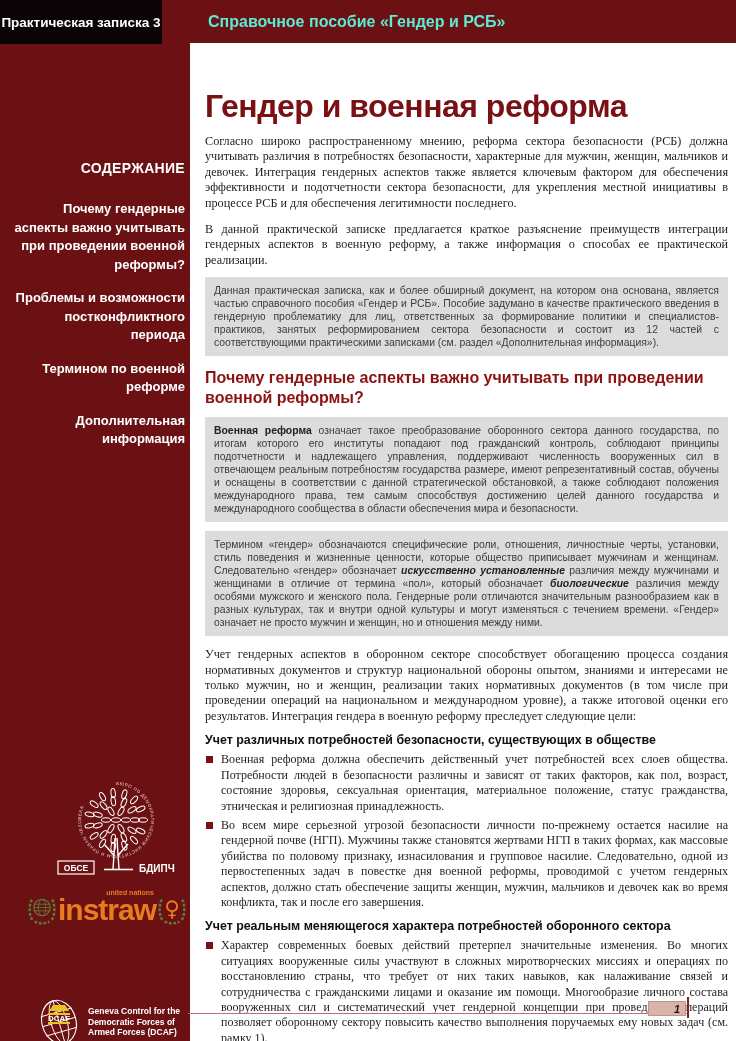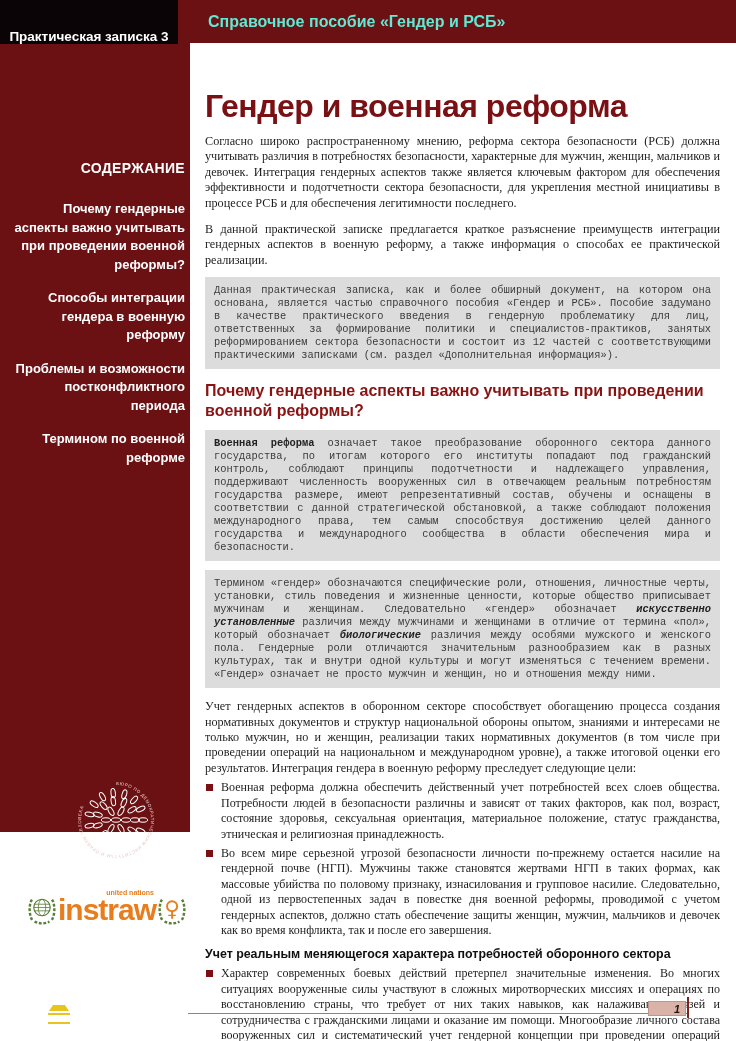--- a/index.html
+++ b/index.html
@@ -3,52 +3,52 @@
 <meta charset="utf-8">
 <style>
   html,body{margin:0;padding:0;}
   .page{position:relative;width:736px;height:1041px;background:#fff;overflow:hidden;
         font-family:"Liberation Serif",serif;}
 
   
   .band{position:absolute;left:190px;top:0;width:546px;height:43px;background:#6b1113;
         display:flex;align-items:center;box-sizing:border-box;padding-left:18px;}
   .band-title{color:#5eead4;font-family:"Liberation Sans",sans-serif;font-weight:bold;font-size:16px;}
-  .note-badge{position:absolute;left:0;top:0;width:178px;height:44px;background:#0b0406;
-        display:flex;align-items:flex-end;justify-content:center;z-index:3;}
+  .note-badge{position:absolute;left:0;top:0;width:162px;height:44px;background:#0b0406;
+        display:flex;align-items:center;justify-content:center;z-index:3;}
   .note-badge span{color:#fff;font-family:"Liberation Sans",sans-serif;font-weight:bold;font-size:13.5px;}
 
   
-  .sidebar{position:absolute;left:0;top:0;width:190px;height:832px;background:#6b1113;}
+  .sidebar{position:absolute;left:0;top:0;width:190px;height:1041px;background:#6b1113;}
   .toc{position:absolute;top:160px;left:0;width:190px;box-sizing:border-box;
        padding:0 5px 0 14px;text-align:right;color:#fff;
        font-family:"Liberation Sans",sans-serif;font-weight:bold;}
   .toc-title{font-size:14px;letter-spacing:.3px;margin:0 0 24px 0;}
   .toc-item{font-size:13px;line-height:18.5px;margin-bottom:15px;cursor:pointer;}
 
   
   .logo-odihr{position:absolute;left:54px;top:776px;}
   .logo-instraw{position:absolute;left:28px;top:886px;width:158px;height:48px;display:flex;align-items:center;}
   .instraw-word{position:relative;margin:0 2px;}
   .instraw-word .name{color:#e87d1e;font-family:Liberation Sans, sans-serif;font-weight:bold;
                       font-size:30px;letter-spacing:-1px;line-height:26px;}
   .instraw-word .untag{position:absolute;top:-8px;right:2px;color:#e87d1e;
                       font-family:"Liberation Sans",sans-serif;font-weight:bold;font-size:7px;white-space:nowrap;}
   .logo-dcaf{position:absolute;left:36px;top:995px;display:flex;align-items:center;}
   .dcaf-text{margin-left:6px;color:#fff;font-family:"Liberation Sans",sans-serif;
              font-weight:bold;font-size:8.5px;line-height:10.5px;}
 
   
   .content{position:absolute;left:190px;top:43px;width:546px;height:998px;background:#fff;
-           box-sizing:border-box;padding:0 16px 0 15px;overflow:hidden;color:#1d1d1d;}
+           box-sizing:border-box;padding:0 8px 0 15px;overflow:hidden;color:#1d1d1d;}
   .content h1{margin:46px 0 0 0;font-family:"Liberation Sans",sans-serif;font-weight:bold;
               font-size:32px;line-height:34px;color:#7a1013;letter-spacing:-.5px;}
   .content p.body{margin:11px 0 0 0;font-size:12.2px;line-height:15.4px;text-align:justify;}
   .graybox{margin:9px 0 0 0;background:#dcdcdc;padding:7px 9px;text-align:justify;
-           font-family:Liberation Mono, monospace;font-size:10.4px;line-height:13px;color:#3b3b3b;}
+           font-family:Liberation Sans, sans-serif;font-size:10.4px;line-height:13px;color:#3b3b3b;}
   .sec-head{margin:12px 0 0 0;font-family:"Liberation Sans",sans-serif;font-weight:bold;
             font-size:16px;line-height:20px;color:#8a1212;}
   .sub-head{margin:9px 0 0 0;font-family:"Liberation Sans",sans-serif;font-weight:bold;
             font-size:12.4px;line-height:15px;color:#101010;}
   .bullet{position:relative;margin:4px 0 0 0;padding-left:16px;font-size:12px;
           line-height:15.4px;text-align:justify;}
   .bullet .sq{position:absolute;left:1px;top:4px;width:7px;height:7px;background:#7a1013;}
   .bullet p{margin:0;}
 
   
@@ -62,23 +62,23 @@
 </style>
 </head>
 <body>
 
 <div class="page">
 
   <aside class="sidebar">
     <nav class="toc">
       <h2 class="toc-title">СОДЕРЖАНИЕ</h2>
       <div class="toc-item">Почему гендерные аспекты важно учитывать при проведении военной реформы?</div>
-      <div class="toc-item">Способы интеграции гендера в военную реформу</div>
       <div class="toc-item">Проблемы и возможности постконфликтного периода</div>
       <div class="toc-item">Термином по военной реформе</div>
+      <div class="toc-item">Дополнительная информация</div>
     </nav>
 
     <div class="logo-odihr">
       <svg width="124" height="108" viewBox="0 0 124 108">
         <defs>
           <path id="ringPath" d="M62,9 a35,35 0 1,1 -0.01,0" fill="none"></path>
         </defs>
         <text font-family="Liberation Sans, sans-serif" font-size="4.4" fill="#e8c9c9" letter-spacing="0.6">
           <textPath href="#ringPath">БЮРО ПО ДЕМОКРАТИЧЕСКИМ ИНСТИТУТАМ И ПРАВАМ ЧЕЛОВЕКА</textPath>
         </text>
@@ -182,20 +182,21 @@
     <div class="graybox">Данная практическая записка, как и более обширный документ, на котором она основана, является частью справочного пособия «Гендер и РСБ». Пособие задумано в качестве практического введения в гендерную проблематику для лиц, ответственных за формирование политики и специалистов-практиков, занятых реформированием сектора безопасности и состоит из 12 частей с соответствующими практическими записками (см. раздел «Дополнительная информация»).</div>
 
     <h2 class="sec-head">Почему гендерные аспекты важно учитывать при проведении военной реформы?</h2>
 
     <div class="graybox"><span style="font-weight: bold; color: rgb(34, 34, 34);">Военная реформа</span><span> означает такое преобразование оборонного сектора данного государства, по итогам которого его институты попадают под гражданский контроль, соблюдают принципы подотчетности и надлежащего управления, поддерживают численность вооруженных сил в отвечающем реальным потребностям государства размере, имеют репрезентативный состав, обучены и оснащены в соответствии с данной стратегической обстановкой, а также соблюдают положения международного права, тем самым способствуя достижению целей данного государства и международного сообщества в области обеспечения мира и безопасности.</span></div>
 
     <div class="graybox"><span>Термином «гендер» обозначаются специфические роли, отношения, личностные черты, установки, стиль поведения и жизненные ценности, которые общество приписывает мужчинам и женщинам. Следовательно «гендер» обозначает </span><span style="font-weight: bold; color: rgb(34, 34, 34); font-style: italic;">искусственно установленные</span><span> различия между мужчинами и женщинами в отличие от термина «пол», который обозначает </span><span style="font-weight: bold; color: rgb(34, 34, 34); font-style: italic;">биологические</span><span> различия между особями мужского и женского пола. Гендерные роли отличаются значительным разнообразием как в разных культурах, так и внутри одной культуры и могут изменяться с течением времени. «Гендер» означает не просто мужчин и женщин, но и отношения между ними.</span></div>
 
     <p class="body">Учет гендерных аспектов в оборонном секторе способствует обогащению процесса создания нормативных документов и структур национальной обороны опытом, знаниями и интересами не только мужчин, но и женщин, реализации таких нормативных документов (в том числе при проведении операций на национальном и международном уровне), а также итоговой оценки его результатов. Интеграция гендера в военную реформу преследует следующие цели:</p>
 
+    <h3 class="sub-head">Учет различных потребностей безопасности, существующих в обществе</h3>
     <div class="bullet">
       <span class="sq"></span>
       <p>Военная реформа должна обеспечить действенный учет потребностей всех слоев общества. Потребности людей в безопасности различны и зависят от таких факторов, как пол, возраст, состояние здоровья, сексуальная ориентация, материальное положение, статус гражданства, этническая и религиозная принадлежность.</p>
     </div>
     <div class="bullet">
       <span class="sq"></span>
       <p>Во всем мире серьезной угрозой безопасности личности по-прежнему остается насилие на гендерной почве (НГП). Мужчины также становятся жертвами НГП в таких формах, как массовые убийства по половому признаку, изнасилования и групповое насилие. Следовательно, одной из первостепенных задач в повестке дня военной реформы, проводимой с учетом гендерных аспектов, должно стать обеспечение защиты женщин, мужчин, мальчиков и девочек как во время конфликта, так и после его завершения.</p>
     </div>
 
     <h3 class="sub-head">Учет реальным меняющегося характера потребностей оборонного сектора</h3>

